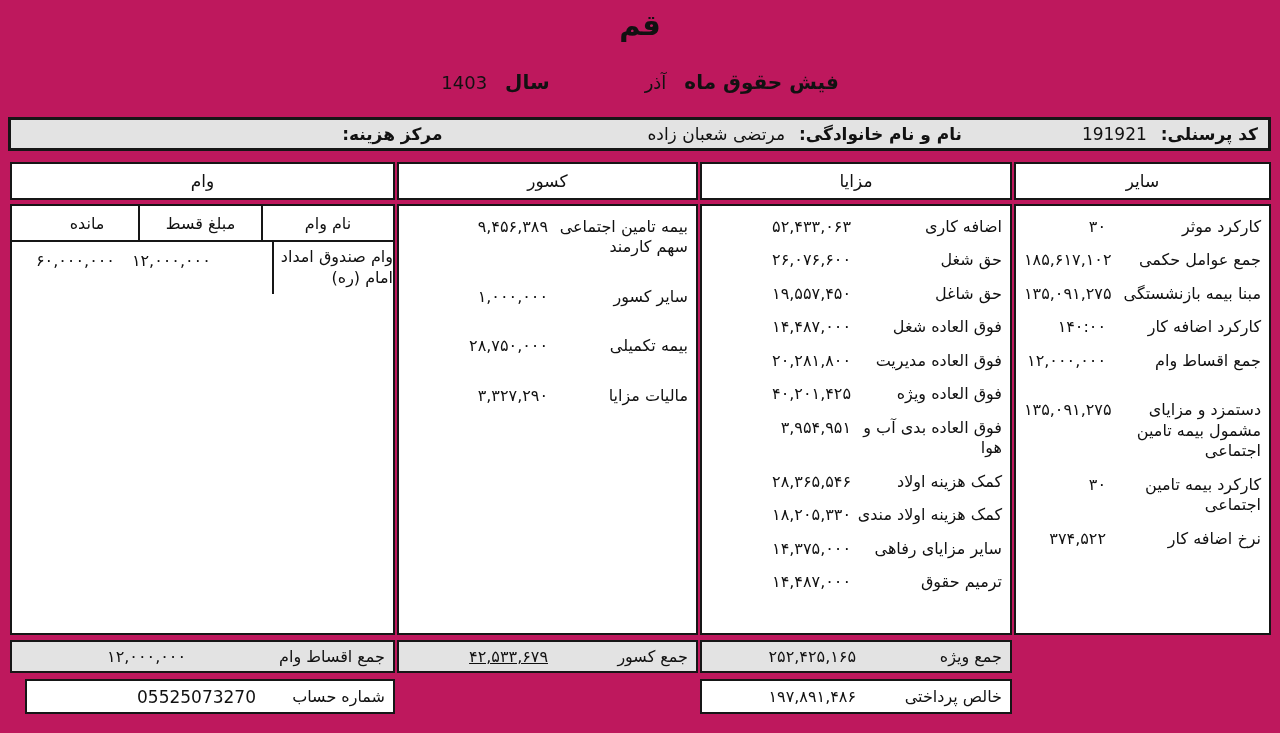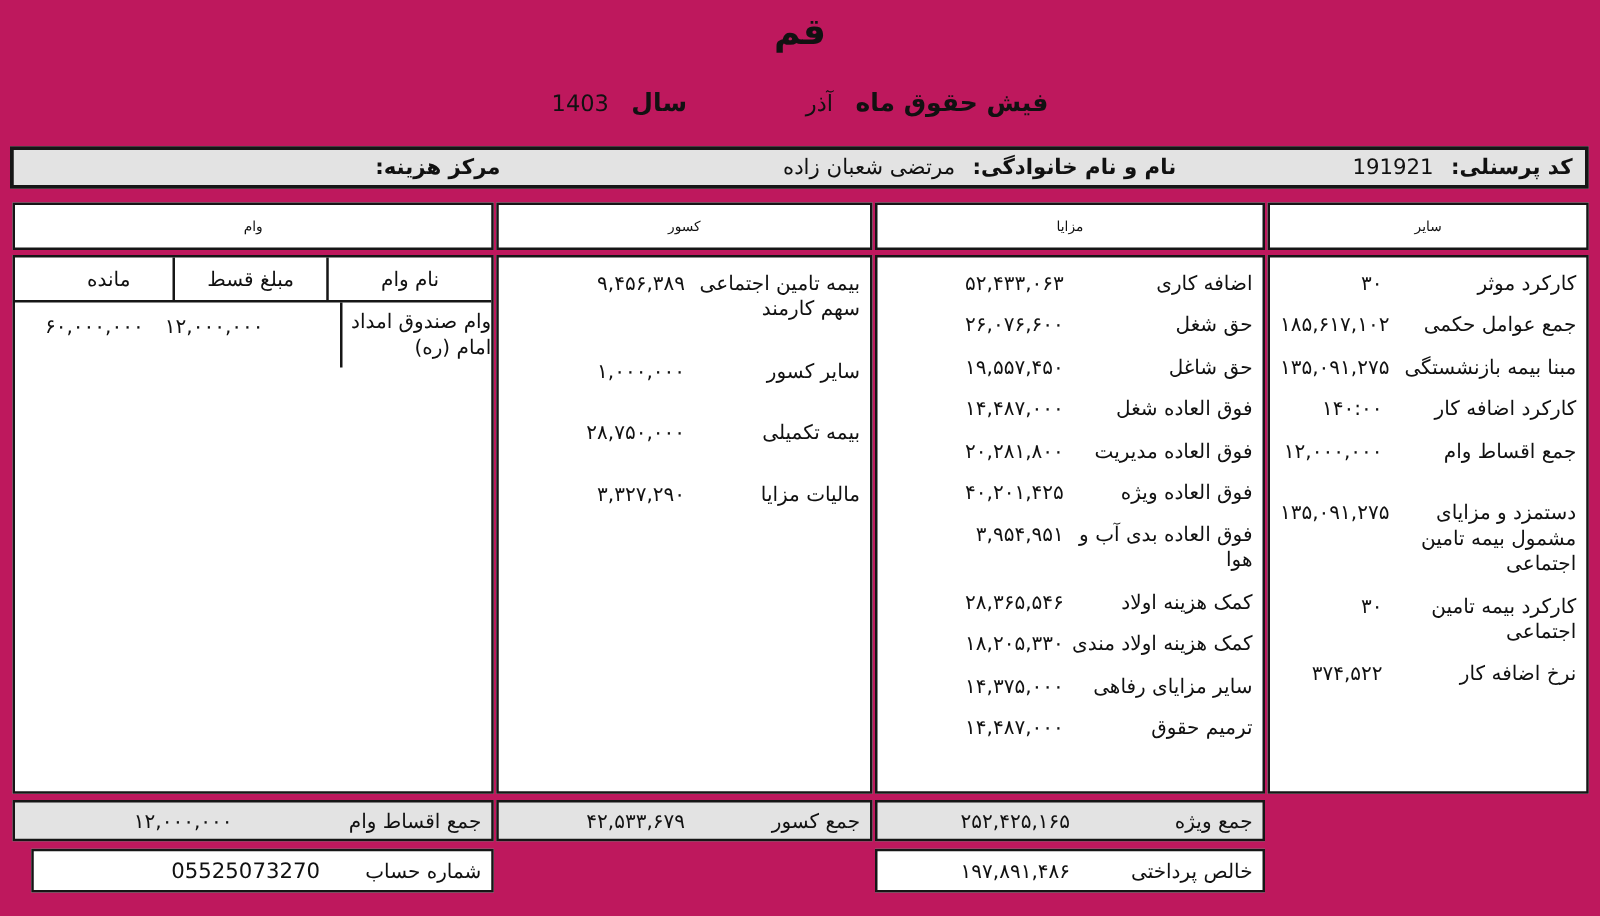--- a/index.html
+++ b/index.html
@@ -22,25 +22,25 @@
   .subtitle .gap-s { width:18px; }
   .subtitle .gap-l { width:95px; }
   
   .infobar {
     position:absolute; left:8px; top:117px; width:1263px; height:34px;
     background:#e3e3e3; border:3px solid #161616;
     display:flex; align-items:center; direction:rtl;
     font-size:17px; padding:0 10px;
   }
   .infobar .lbl-b { font-weight:bold; }
-  .infobar .v { margin-right:14px;margin-left:21px; }
+  .infobar .v { margin-right:14px; }
   .gap-120 { width:120px; } .gap-205 { width:205px; }
   
   .box { position:absolute; border:2px solid #161616; background:#fff; }
-  .head { display:flex; align-items:center; justify-content:center; font-size:11px; }
+  .head { display:flex; align-items:center; justify-content:center; font-size:17px; }
   .top:162px {}
   .col-other  { left:1014px; width:257px; }
   .col-ben    { left:700px;  width:312px; }
   .col-ded    { left:397px;  width:301px; }
   .col-loan   { left:10px;   width:385px; }
   .head-row   { top:162px; height:38px; }
   .body-row   { top:204px; height:431px; }
   .foot-row   { top:640px; height:33px; background:#e3e3e3; }
   .foot2-row  { top:679px; height:35px; background:#fff; }
   
@@ -53,21 +53,21 @@
   .val-ded   { width:141px; }
   .row-space { margin-top:16px; }
   
   .foot-in {
     display:flex; align-items:center; direction:rtl;
     font-size:16px; padding:0 8px; height:100%;
   }
   .foot-in .lbl { flex:1; }
   .foot-in .val { direction:ltr; text-align:right; flex:none; }
   .val-ft-ben  { width:146px; }
-  .val-ft-ded  { width:141px; }
+  .val-ft-ded  { width:141px;text-decoration:underline; }
   .val-ft-loan { width:166px; }
   .val-ft-net  { width:146px; }
   .val-ft-acc  { width:221px; font-size:17px; }
   .box-net { left:700px; width:312px; }
   .box-acc { left:25px;  width:370px; }
   
   .loan-head { display:flex; direction:rtl; border-bottom:2px solid #161616; height:36px; font-size:16px; }
   .loan-head > div { display:flex; align-items:center; justify-content:center; }
   .lc-name { width:132px; border-left:2px solid #161616; }
   .lc-inst { width:123px; border-left:2px solid #161616; }

